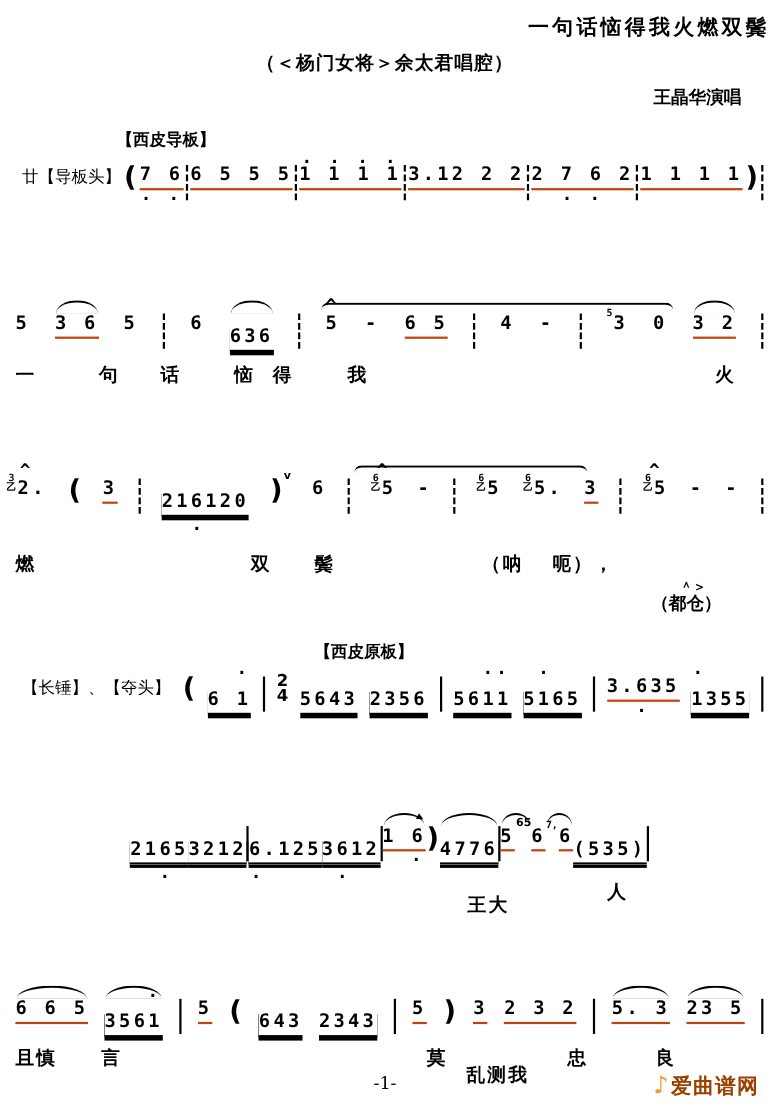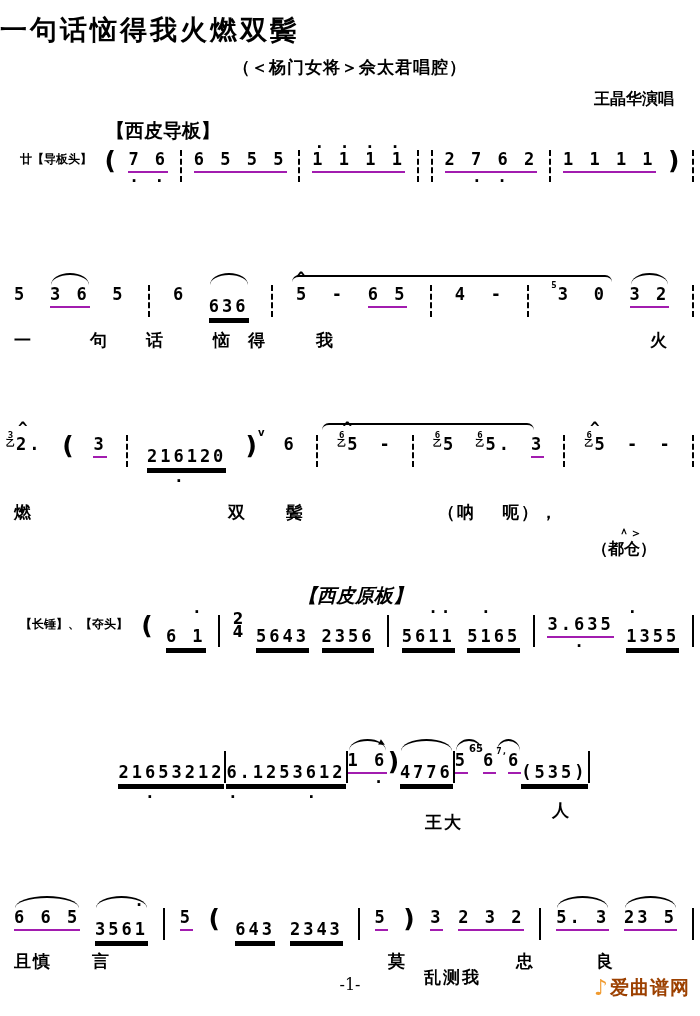--- a/index.html
+++ b/index.html
@@ -1,43 +1,43 @@
 <!DOCTYPE html>
 <html><head>
 <meta charset="utf-8">
 <style>
   html,body{margin:0;padding:0;}
   body{
     width:700px;height:1016px;position:relative;overflow:hidden;
     background:#ffffff;color:#000;
     font-family:"DejaVu Sans","Liberation Sans",sans-serif;
   }
-  .page-title{ text-align:left;font-size:27px;font-weight:bold;letter-spacing:3px;padding-top:12px;}
+  .page-title{ text-align:right;font-size:19px;font-weight:bold;letter-spacing:3px;padding-top:12px;}
   .page-subtitle{ text-align:center;font-size:17px;font-weight:bold;letter-spacing:1px;margin-top:8px;}
   .performer{ text-align:right;font-size:16px;font-weight:bold;padding-right:26px;margin-top:10px;}
 
   .system{position:absolute;left:0;right:0;}
-  .sys-tag{position:absolute;top:0;font-size:19px;font-weight:bold;white-space:nowrap;}
+  .sys-tag{position:absolute;top:0;font-size:15px;font-weight:bold;white-space:nowrap;}
   .note-row{position:absolute;left:0;right:6px;display:flex;justify-content:space-between;align-items:flex-start;}
-  .sys-label{font-size:12px;font-weight:bold;white-space:nowrap;padding-top:13px;}
+  .sys-label{font-size:15px;font-weight:normal;white-space:nowrap;padding-top:13px;}
 
   .cell{display:inline-flex;flex-direction:column;align-items:center;position:relative;}
   .above,.below{
     font-family:"DejaVu Sans Mono","Liberation Mono",monospace;
     font-size:16px;font-weight:bold;white-space:pre;letter-spacing:3px;
     height:11px;line-height:10px;overflow:visible;
   }
   .below{line-height:7px;height:10px;}
   .mainwrap{display:inline-flex;align-items:flex-start;}
   .main{
     font-family:"DejaVu Sans Mono","Liberation Mono",monospace;
     font-size:17px;font-weight:bold;line-height:21px;white-space:pre;letter-spacing:3px;
     padding-bottom:1px;
   }
-  .u1 .main{border-bottom:2px solid #a21caf;}
+  .u1 .main{border-bottom:2px solid #c2410c;}
   .u2 .main{border-bottom:2px solid #000;box-shadow:0 3px 0 #000;margin-bottom:3px;margin-top:12px;}
   .cell.big .main{font-family:"DejaVu Sans",sans-serif;font-size:25px;font-weight:600;line-height:24px;letter-spacing:0;}
   .pre{display:inline-flex;flex-direction:column;align-items:center;
     font-family:"DejaVu Sans Mono","Liberation Mono",monospace;
     font-size:9px;line-height:8px;font-weight:bold;letter-spacing:0;
     margin-right:1px;transform:translateY(-3px);}
   .sup{font-size:10px;font-weight:bold;margin-left:1px;transform:translateY(-7px);}
   .cell.arc::before{content:"";position:absolute;top:0;left:1px;right:1px;height:10px;
     border-top:2px solid #000;border-radius:50% 50% 0 0 / 100% 100% 0 0;}
   .cell.arrow::after{content:"";position:absolute;top:2px;right:-1px;width:0;height:0;
@@ -96,20 +96,27 @@
         </span>
         <span class="bar dash"></span>
         <span class="cell u1">
           <span class="above">. . . .</span>
           <span class="mainwrap">
             <span class="main">1 1 1 1</span>
           </span>
           <span class="below"> </span>
         </span>
         <span class="bar dash"></span>
+        <span class="cell u1">
+          <span class="above"> </span>
+          <span class="mainwrap">
+            <span class="main">3.12 2 2</span>
+          </span>
+          <span class="below"> </span>
+        </span>
         <span class="bar dash"></span>
         <span class="cell u1">
           <span class="above"> </span>
           <span class="mainwrap">
             <span class="main">2 7 6 2</span>
           </span>
           <span class="below">  . .  </span>
         </span>
         <span class="bar dash"></span>
         <span class="cell u1">
@@ -372,21 +379,21 @@
       <div class="lyric" style="left: 228px; top: 96px;">双</div>
       <div class="lyric" style="left: 286px; top: 96px;">鬓</div>
       <div class="lyric" style="left: 438px; top: 96px;">（呐</div>
       <div class="lyric" style="left: 502px; top: 96px;">呃），</div>
       <div class="extra" style="left: 592px; top: 122px;">
         <div class="ex-above">　＾＞</div>
         <div class="ex-main">（都仓）</div>
       </div>
     </div>
     <div class="system" style="top: 583px; height: 85px;">
-      <div class="sys-tag" style="left: 298px; font-style: italic;">【西皮原板】</div>
+      <div class="sys-tag" style="left: 286px;">【西皮原板】</div>
       <div class="note-row" style="top: 20px; padding-left: 20px;">
         <span class="sys-label">【长锤】、【夺头】</span>
         <span class="cell big">
           <span class="above"> </span>
           <span class="mainwrap">
             <span class="main">(</span>
           </span>
           <span class="below"> </span>
         </span>
         <span class="cell u2">

